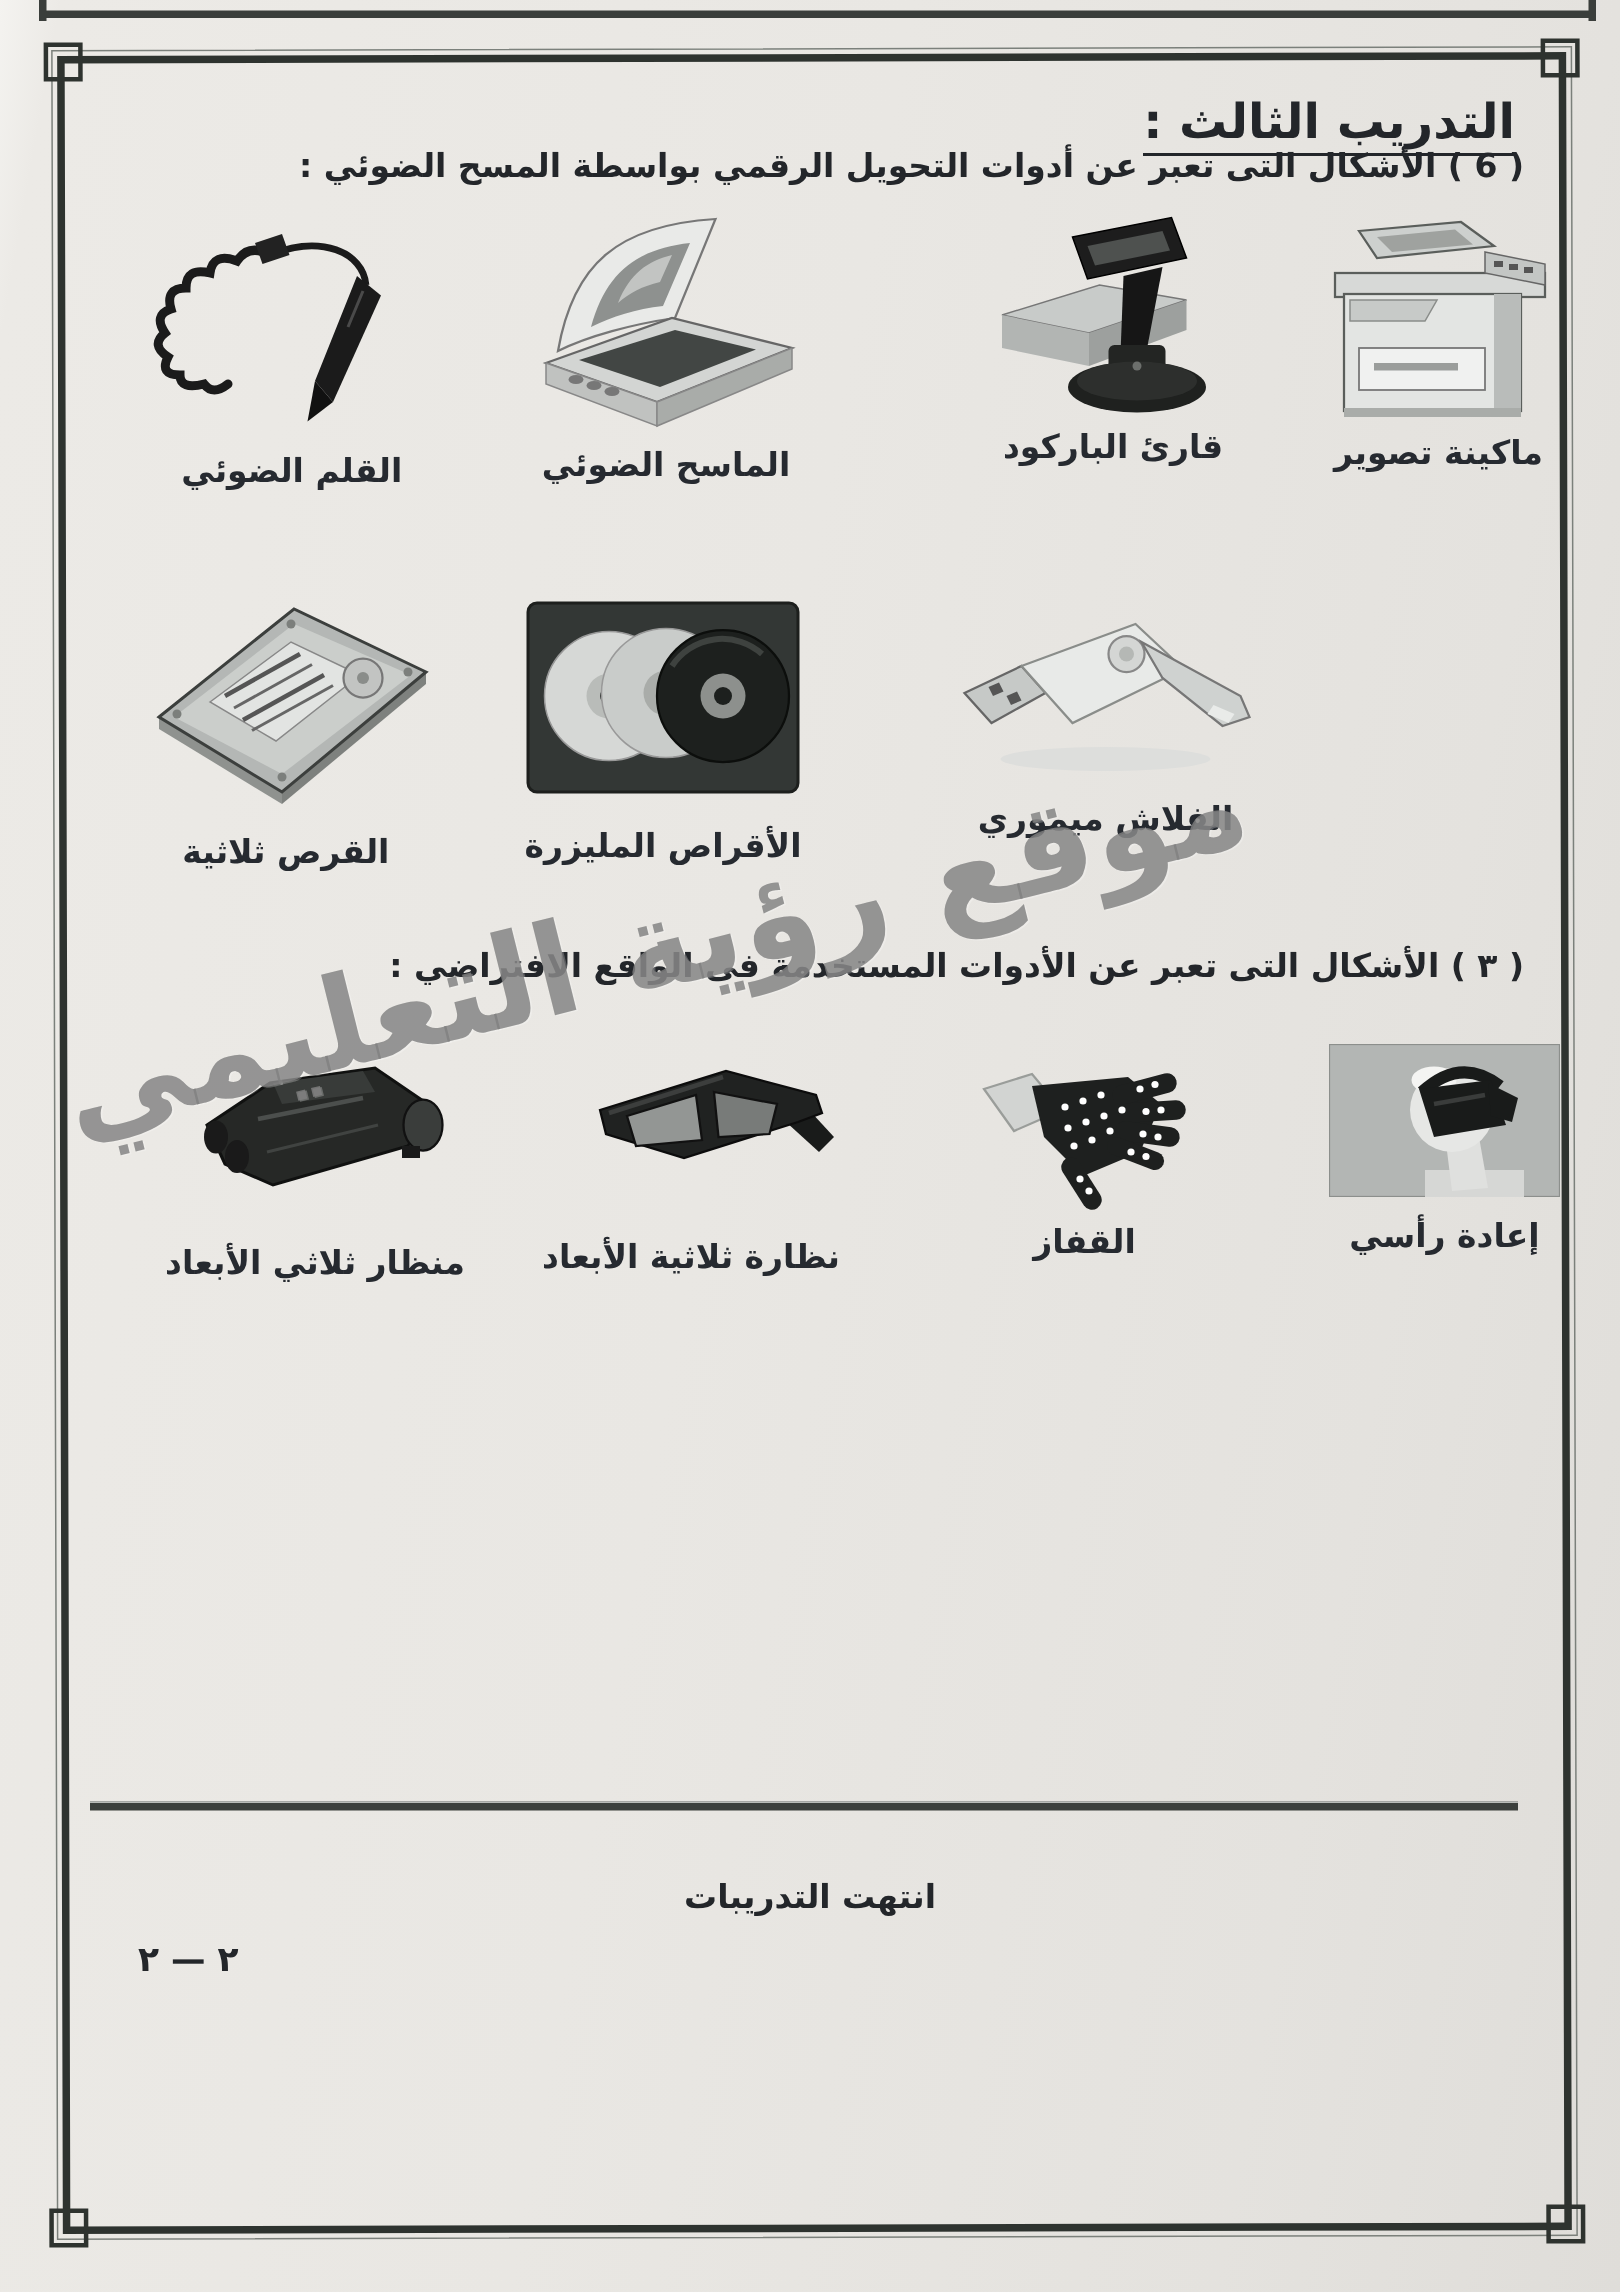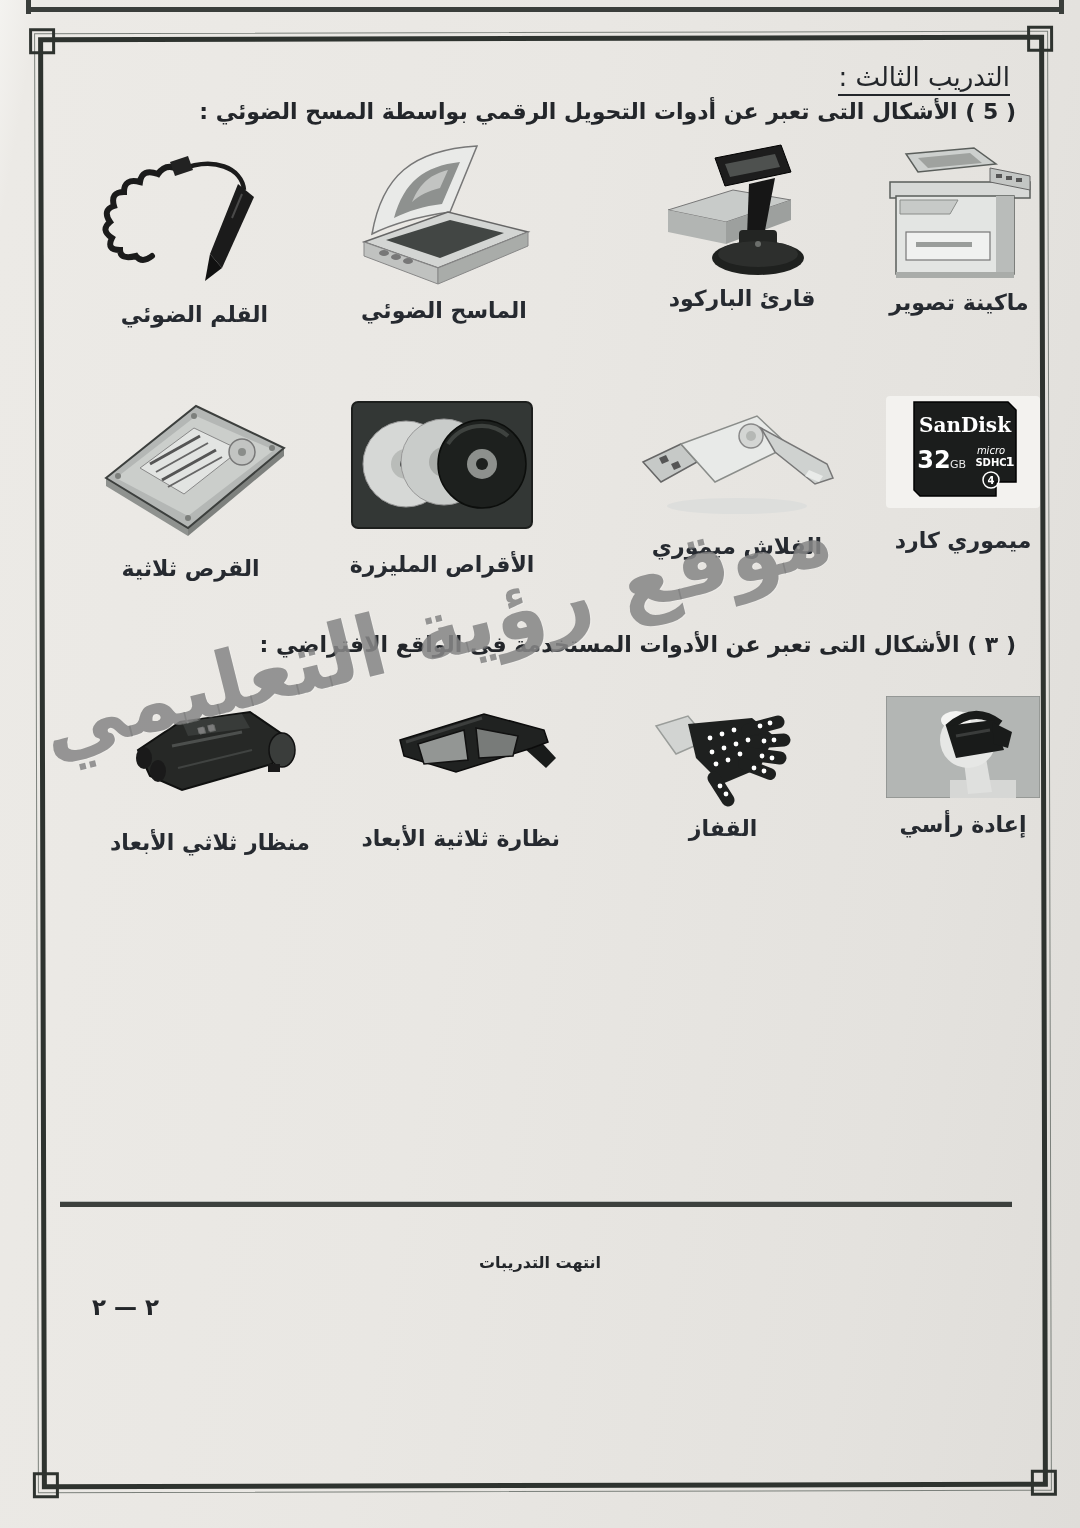--- a/index.html
+++ b/index.html
@@ -14,21 +14,21 @@
   .frame{
     position:absolute;left:40px;top:36px;right:34px;bottom:40px;
     border:5px solid #2e332f;outline:1px solid #7b807b;outline-offset:3px;
     transform:rotate(-0.15deg);
   }
   .corner{position:absolute;width:20px;height:20px;border:3px solid #2e332f;background:transparent;}
   .corner.tl{left:-14px;top:-14px;} .corner.tr{right:-14px;top:-14px;}
   .corner.bl{left:-14px;bottom:-14px;} .corner.br{right:-14px;bottom:-14px;}
 
   .doc-title{
-    position:absolute;top:62px;right:70px;font-size:26px;font-weight:normal;
+    position:absolute;top:62px;right:70px;font-size:32px;font-weight:bold;
     border-bottom:2px solid #23262a;padding-bottom:2px;white-space:nowrap;
   }
   .question{position:absolute;right:64px;font-size:22px;font-weight:bold;white-space:nowrap;letter-spacing:0;}
   .q1{top:99px;} .q2{top:352px;} .q3{top:632px;}
 
   .fig{position:absolute;}
   .fig .art{position:absolute;left:0;top:0;}
   .fig .caption{
     position:absolute;left:0;right:0;text-align:center;font-size:22px;font-weight:bold;
     white-space:nowrap;color:#262a30;
@@ -65,21 +65,21 @@
   .fig-binoc .caption{top:132px;}
 
   .watermark{
     position:absolute;left:238px;top:556px;width:600px;text-align:center;
     font-size:84px;font-weight:bold;color:rgba(128,128,128,0.82);
     transform:rotate(-14deg);z-index:6;pointer-events:none;white-space:nowrap;
     text-shadow:1px 1px 0 rgba(255,255,255,0.25);
   }
 
   .divider{position:absolute;left:60px;top:1201px;width:952px;height:5px;background:#3c403d;border-top:1px solid #b9bcb9;}
-  .end-note{position:absolute;left:420px;top:1253px;width:240px;text-align:center;font-size:16px;font-weight:bold;}
+  .end-note{position:absolute;left:420px;top:1253px;width:240px;text-align:center;font-size:22px;font-weight:bold;}
   .page-number{position:absolute;left:92px;top:1294px;font-size:23px;font-weight:bold;direction:ltr;}
   svg text{user-select:none;}
 </style>
 </head>
 <body>
 
 <div class="page">
 
   <div class="scan-top-line">
     <span class="stub l"></span>
@@ -88,21 +88,21 @@
 
   <div class="frame">
     <span class="corner tl"></span>
     <span class="corner tr"></span>
     <span class="corner bl"></span>
     <span class="corner br"></span>
   </div>
 
   <div class="doc-title">التدريب الثالث :</div>
 
-  <div class="question q1">( 5 ) الأشكال التى تعبر عن أدوات التحويل الرقمي بواسطة المسح الضوئي :</div>
+  <div class="question q1">( 6 ) الأشكال التى تعبر عن أدوات التحويل الرقمي بواسطة المسح الضوئي :</div>
   <div class="question q3">( ٣ ) الأشكال التى تعبر عن الأدوات المستخدمة فى الواقع الافتراضي :</div>
 
   <div class="fig fig-barcode">
     <svg class="art" width="158" height="148" viewBox="0 0 158 148">
       <polygon points="5,70 70,50 128,60 63,82" fill="#c8cbc9" stroke="#777" stroke-width="1"></polygon>
       <polygon points="5,70 63,82 63,104 5,92" fill="#b2b5b3"></polygon>
       <polygon points="63,82 128,60 128,80 63,104" fill="#9da09e"></polygon>
       <polygon points="52,18 118,5 128,32 62,46" fill="#1d1d1d" stroke="#000" stroke-width="1"></polygon>
       <polygon points="62,24 112,14 117,27 67,37" fill="#4e514f"></polygon>
       <polygon points="86,44 112,38 101,96 84,96" fill="#161616"></polygon>
@@ -154,35 +154,20 @@
       <path d="M88,30 q-14,-8 -22,4 q-16,-6 -18,8 q-16,-4 -16,10 q-14,0 -10,14 q-12,4 -4,16 q-10,8 2,16 q-6,12 8,12 q0,10 16,6 q6,8 16,0" fill="none" stroke="#1b1b1b" stroke-width="6" stroke-linecap="round"></path>
       <path d="M88,30 C122,16 150,28 152,50" fill="none" stroke="#1b1b1b" stroke-width="4.5"></path>
       <polygon points="78,22 96,16 101,30 83,36" fill="#222"></polygon>
       <polygon points="146,44 162,57 130,128 118,114" fill="#1b1b1b"></polygon>
       <polygon points="118,114 130,128 113,141" fill="#111"></polygon>
       <line x1="150" y1="54" x2="140" y2="78" stroke="#4a4a4a" stroke-width="2"></line>
     </svg>
     <div class="caption">القلم الضوئي</div>
   </div>
 
-  <div class="fig fig-sandisk">
-    <svg class="art" width="158" height="112" viewBox="0 0 158 112">
-      <rect x="2" y="0" width="154" height="112" rx="4" fill="#f3f2ef"></rect>
-      <polygon points="30,6 124,6 132,14 132,86 112,86 112,100 36,100 30,94" fill="#1b1d1c" stroke="#000" stroke-width="1.5"></polygon>
-      <text x="81" y="36" text-anchor="middle" font-family="DejaVu Serif, serif" font-size="20" font-weight="bold" fill="#ffffff">SanDisk</text>
-      <text x="50" y="72" text-anchor="middle" font-size="24" font-weight="bold" fill="#ffffff">32</text>
-      <text x="74" y="72" text-anchor="middle" font-size="11" fill="#e8e8e8">GB</text>
-      <text x="107" y="58" text-anchor="middle" font-size="10" font-style="italic" fill="#ffffff">micro</text>
-      <text x="107" y="70" text-anchor="middle" font-size="10" font-weight="bold" fill="#ffffff">SDHC</text>
-      <text x="126" y="70" text-anchor="middle" font-size="13" font-weight="bold" fill="#ffffff">1</text>
-      <circle cx="107" cy="84" r="8" fill="none" stroke="#ffffff" stroke-width="1.5"></circle>
-      <text x="107" y="88" text-anchor="middle" font-size="10" font-weight="bold" fill="#ffffff">4</text>
-    </svg>
-    <div class="caption">ميموري كارد</div>
-  </div>
 
   <div class="fig fig-usb">
     <svg class="art" width="208" height="128" viewBox="0 0 208 128">
       <polygon points="10,64 48,46 64,64 28,84" fill="#c6c9c7" stroke="#666" stroke-width="1.5"></polygon>
       <polygon points="26,60 33,57 36,63 29,66" fill="#555"></polygon>
       <polygon points="38,66 45,63 48,69 41,72" fill="#555"></polygon>
       <polygon points="48,46 124,18 156,48 82,84" fill="#e8eae8" stroke="#8a8d8a" stroke-width="1.5"></polygon>
       <circle cx="118" cy="38" r="12" fill="#d4d6d4" stroke="#888" stroke-width="1.5"></circle>
       <circle cx="118" cy="38" r="5" fill="#b5b8b5"></circle>
       <polygon points="128,30 194,66 200,80 182,86 142,54" fill="#cfd2d0" stroke="#777" stroke-width="1.5"></polygon>

